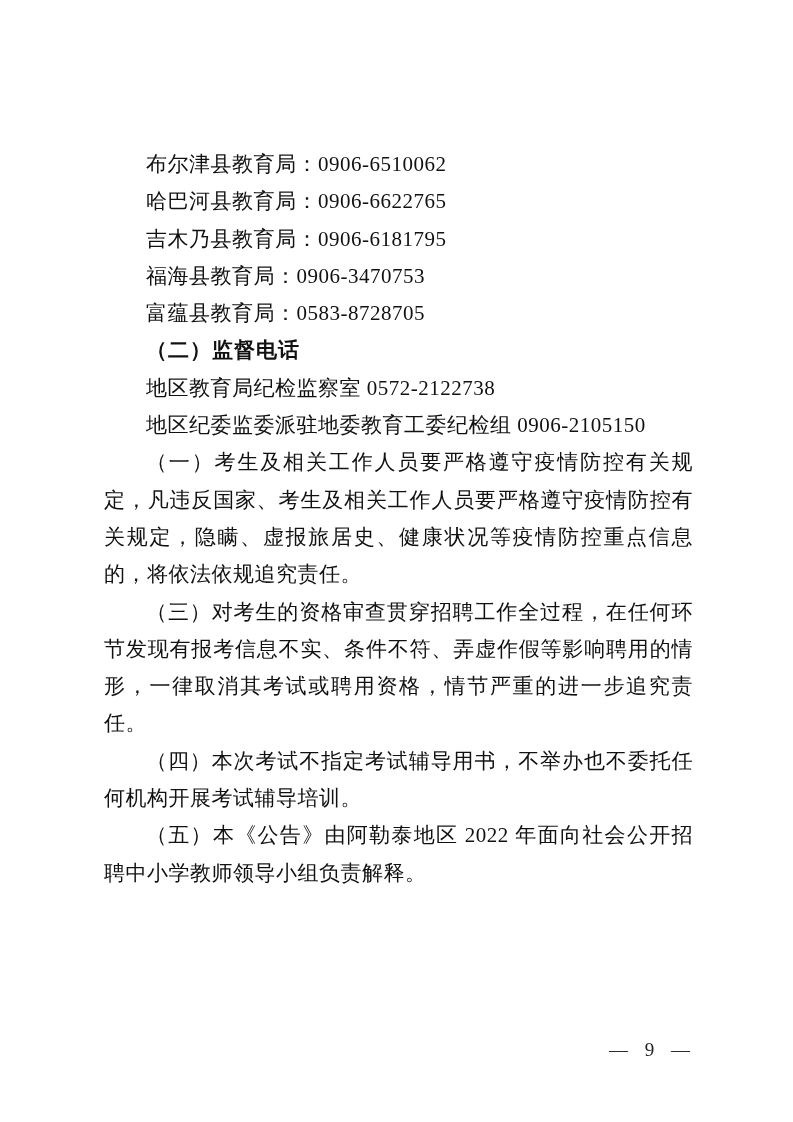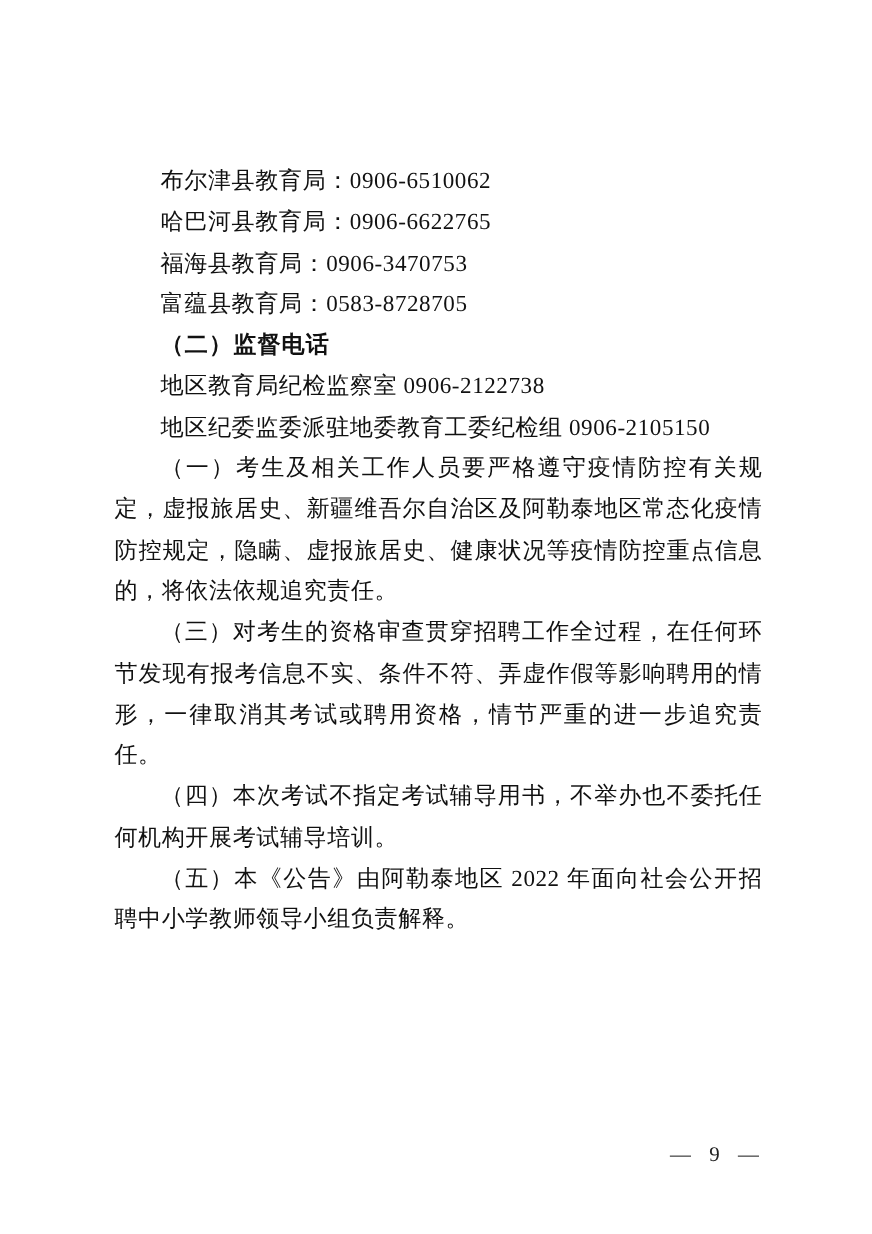--- a/index.html
+++ b/index.html
@@ -62,29 +62,30 @@
   }
 </style>
 </head>
 <body>
 
 <div class="page">
   <div class="content">
 
     <p class="line indent">布尔津县教育局：0906-6510062</p>
     <p class="line indent">哈巴河县教育局：0906-6622765</p>
+    <p class="line indent">吉木乃县教育局：0906-6181795</p>
     <p class="line indent">福海县教育局：0906-3470753</p>
     <p class="line indent">富蕴县教育局：0583-8728705</p>
 
     <p class="line indent sub-heading">（二）监督电话</p>
-    <p class="line indent">地区教育局纪检监察室 0906-2122738</p>
+    <p class="line indent">地区教育局纪检监察室 0572-2122738</p>
     <p class="line indent">地区纪委监委派驻地委教育工委纪检组 0906-2105150</p>
 
 
-    <p class="para indent">（一）考生及相关工作人员要严格遵守疫情防控有关规定，虚报旅居史、新疆维吾尔自治区及阿勒泰地区常态化疫情防控规定，隐瞒、虚报旅居史、健康状况等疫情防控重点信息的，将依法依规追究责任。</p>
+    <p class="para indent">（一）考生及相关工作人员要严格遵守疫情防控有关规定，凡违反国家、考生及相关工作人员要严格遵守疫情防控有关规定，隐瞒、虚报旅居史、健康状况等疫情防控重点信息的，将依法依规追究责任。</p>
     <p class="para indent">（三）对考生的资格审查贯穿招聘工作全过程，在任何环节发现有报考信息不实、条件不符、弄虚作假等影响聘用的情形，一律取消其考试或聘用资格，情节严重的进一步追究责任。</p>
     <p class="para indent">（四）本次考试不指定考试辅导用书，不举办也不委托任何机构开展考试辅导培训。</p>
     <p class="para indent">（五）本《公告》由阿勒泰地区 2022 年面向社会公开招聘中小学教师领导小组负责解释。</p>
 
   </div>
 
   <div class="page-number">— 9 —</div>
 </div>
 
 </body></html>

